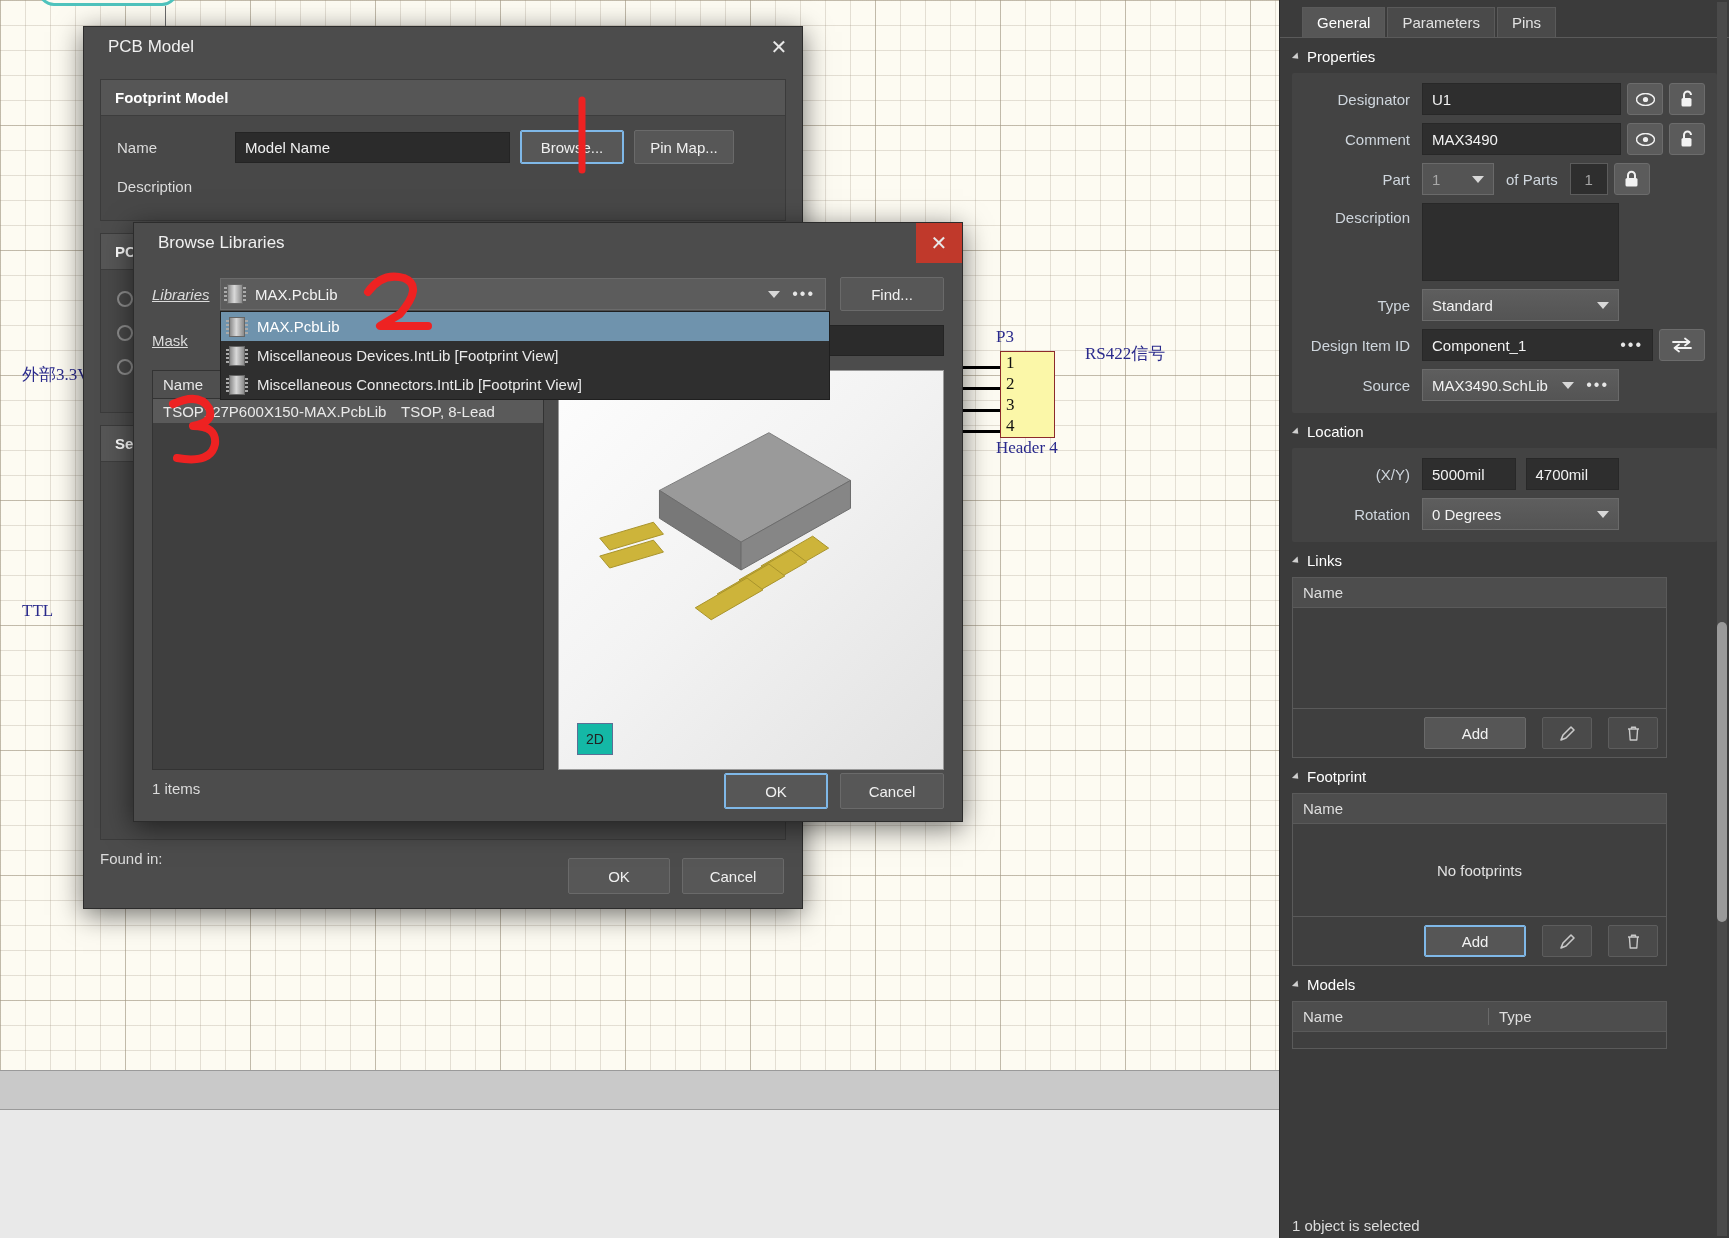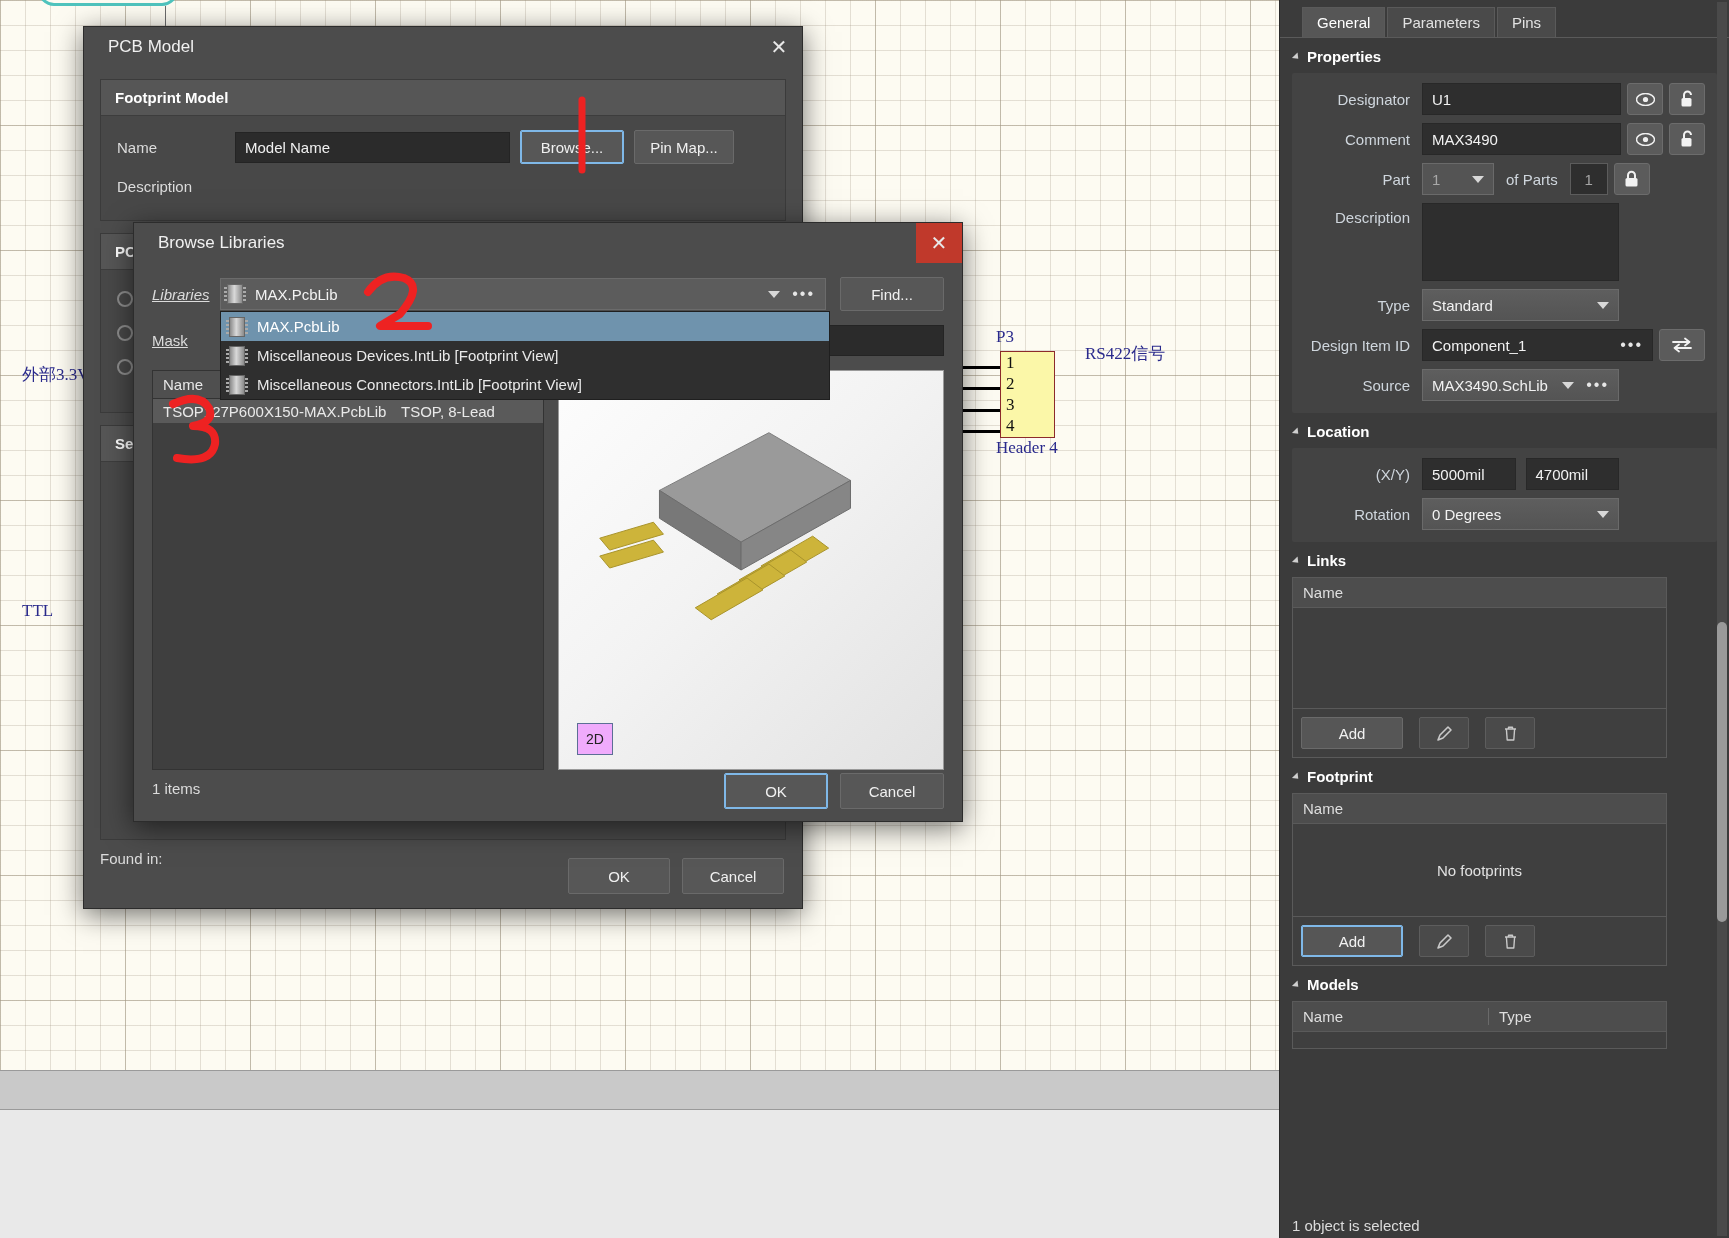--- a/index.html
+++ b/index.html
@@ -140,40 +140,40 @@
 
   .preview {
     background:#fff; border:1px solid #9a9a9a; position:relative; overflow:hidden;
   }
   .preview-grad{
     position:absolute; inset:0;
     background:linear-gradient(135deg,#fdfdfd 0%,#f3f3f3 45%,#e2e2e2 100%);
   }
   .badge-2d {
     position:absolute; left:18px; bottom:14px; width:36px; height:32px;
-    background:#f0abfc; border:1px solid #5c6f95; color:#222;
+    background:#14b8a6; border:1px solid #5c6f95; color:#222;
     display:flex; align-items:center; justify-content:center; font-size:14px;
   }
 
   .status { font-size:15px; color:#dcdcdc; }
 
   
   #props-panel {
     position:absolute; right:0; top:0; width:450px; height:1238px;
     background:#3b3b3b; border-left:1px solid #2a2a2a; color:#e6e6e6;
   }
   .tabs { display:flex; align-items:flex-end; height:38px; padding-left:22px; border-bottom:1px solid #5a5a5a; }
   .tab {
     padding:6px 14px; font-size:15px; color:#e2e2e2; background:#4a4a4a;
     border:1px solid #5a5a5a; border-bottom:none; margin-right:2px; cursor:pointer;
   }
   .tab.active { background:#565656; color:#fff; }
   .sect-title {
     display:flex; align-items:center; gap:8px;
-    font-weight:bold; font-size:15px; color:#ffffff; padding:10px 0 8px 14px;
+    font-weight:normal; font-size:15px; color:#ffffff; padding:10px 0 8px 14px;
   }
   .tri { width:0;height:0;border-left:5px solid #cfcfcf;border-top:4px solid transparent;border-bottom:4px solid transparent; transform:rotate(45deg); }
   .card { background:#434343; margin:0 12px; padding:10px 12px; border-radius:2px; }
   .row { display:flex; align-items:center; margin-bottom:8px; }
   .row > .rlbl { width:118px; text-align:right; padding-right:12px; font-size:15px; color:#cfd6dd; flex:none; }
   .pfield {
     background:#2e2e2e; border:1px solid #282828; color:#f2f2f2;
     height:32px; display:flex; align-items:center; padding:0 9px; font-size:15px; flex:1; min-width:0;
   }
   .pfield.disabled { background:#4f4f4f; border-color:#5c5c5c; color:#a5a5a5; }
@@ -186,21 +186,21 @@
     width:36px; height:32px; margin-left:6px; flex:none;
     background:#5b5b5b; border:1px solid #6c6c6c; border-radius:3px;
     display:flex; align-items:center; justify-content:center; cursor:pointer;
   }
   .caret { width:0;height:0;border-left:6px solid transparent;border-right:6px solid transparent;border-top:7px solid #d8d8d8; }
   .dots { letter-spacing:2px; color:#e6e6e6; font-size:16px; line-height:1; }
   .gridbox { margin:0 12px; border:1px solid #5a5a5a; background:#3f3f3f; }
   .gridhead { background:#4d4d4d; border-bottom:1px solid #5a5a5a; height:30px; display:flex; align-items:center; font-size:15px; color:#dfdfdf; }
   .gridhead .gcol { padding:0 10px; }
   .gridbody { display:flex; align-items:center; justify-content:center; color:#e2e2e2; font-size:15px; }
-  .gridfoot { display:flex; align-items:center; padding:8px 8px; gap:16px; border-top:1px solid #5a5a5a; }
+  .gridfoot { display:flex; align-items:center; justify-content:flex-end; padding:8px 8px; gap:16px; border-top:1px solid #5a5a5a; }
   .addbtn { width:102px; height:32px; background:#565656; border:1px solid #6a6a6a; color:#f1f1f1; display:flex; align-items:center; justify-content:center; font-size:15px; cursor:pointer; border-radius:2px;}
   .addbtn.focus { border-color:#7fb8e8; box-shadow:0 0 0 1px #7fb8e8 inset; }
   .sqbtn { width:50px; height:32px; background:#4a4a4a; border:1px solid #5d5d5d; display:flex; align-items:center; justify-content:center; cursor:pointer; border-radius:2px;}
   .statusbar { position:absolute; left:0; bottom:0; width:100%; padding:4px 12px; font-size:15px; color:#dcdcdc; }
   .vscroll { position:absolute; right:2px; top:2px; width:10px; bottom:2px; background:#4a4a4a; }
   .vscroll .thumb { position:absolute; left:0; width:10px; top:0px; height:300px; background:#9a9a9a; border-radius:5px; }
 
   
   .ink { position:absolute; pointer-events:none; z-index:60; }
 </style>

